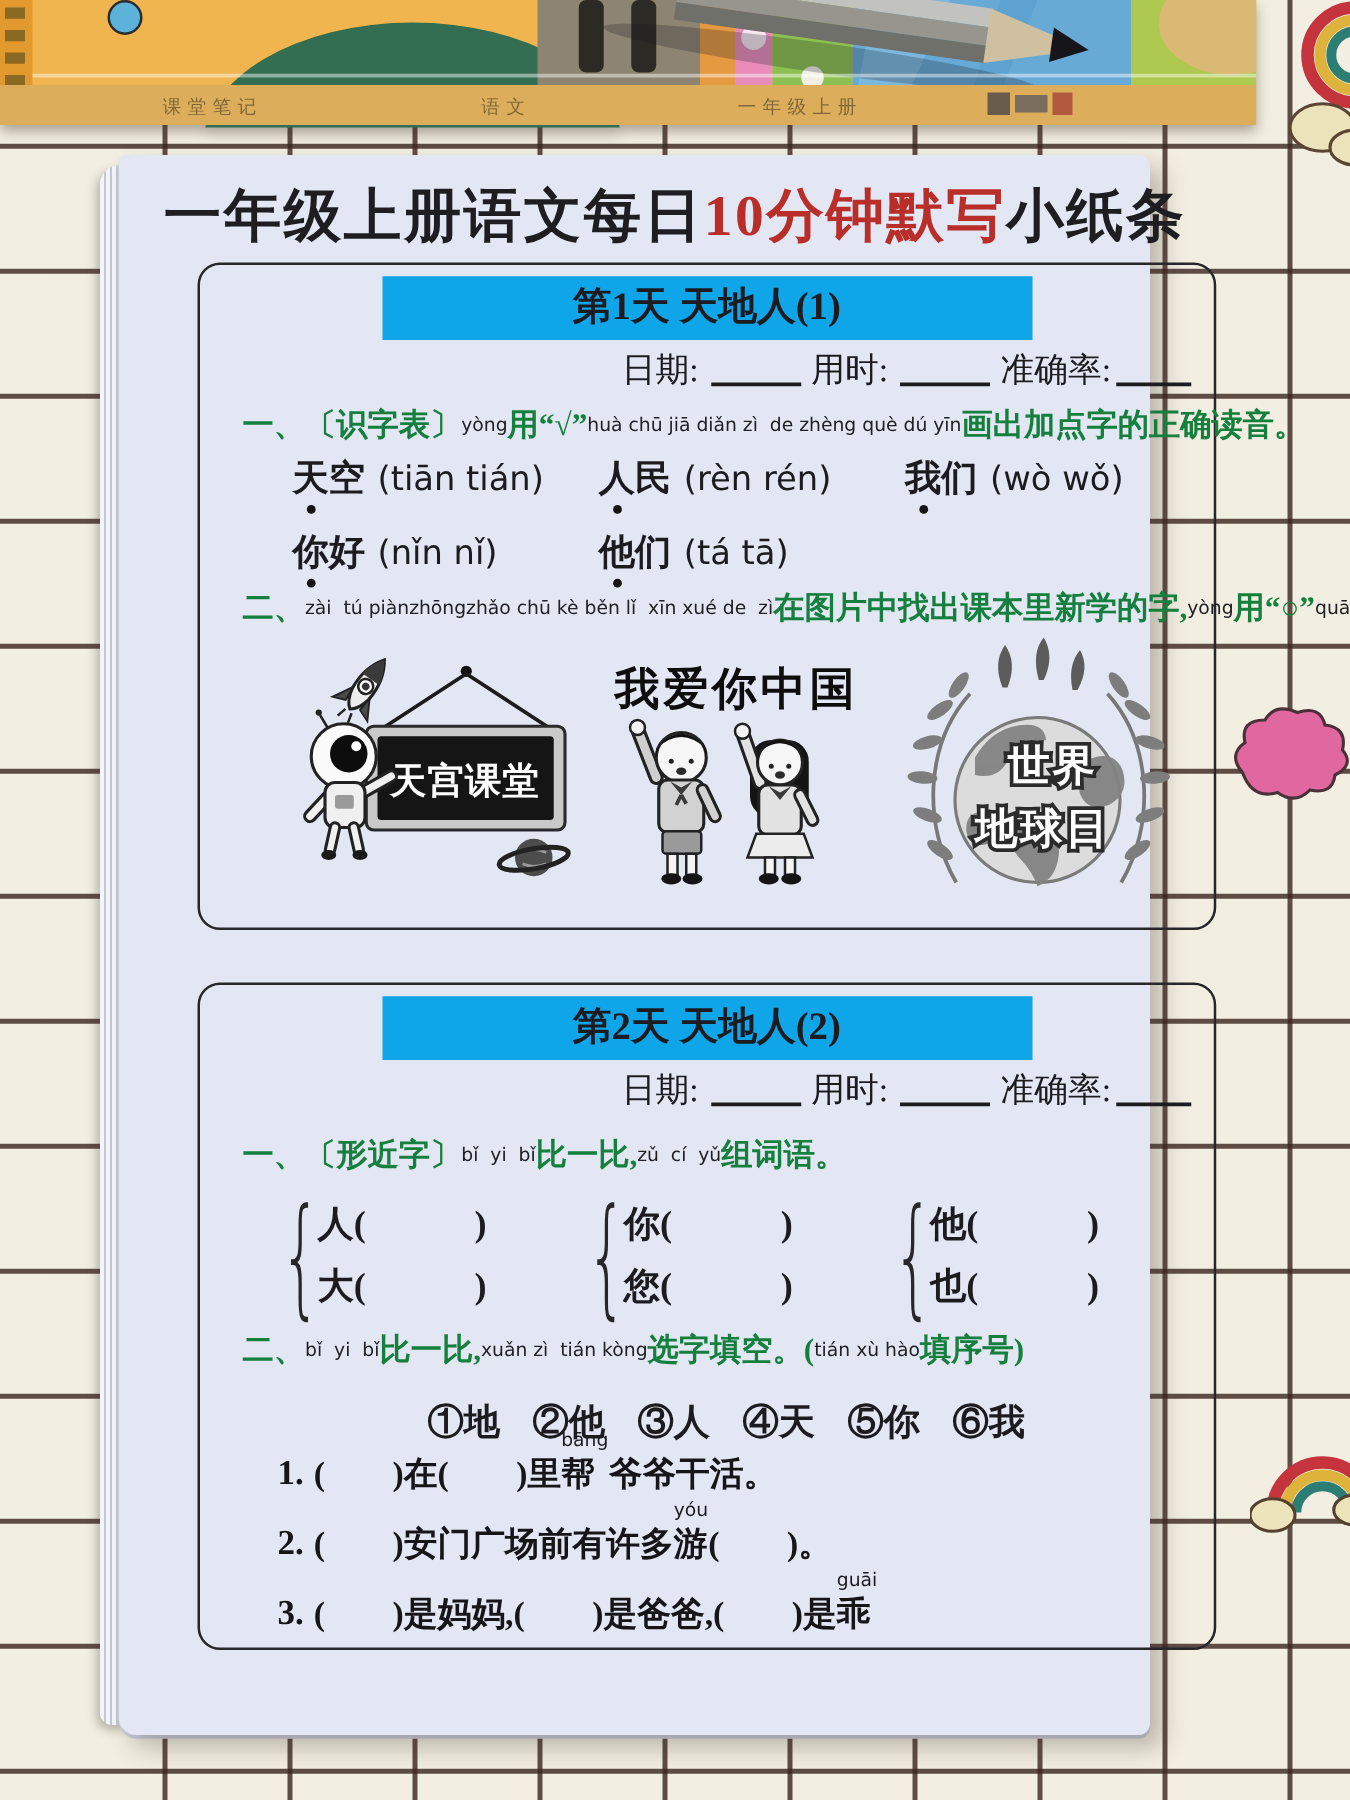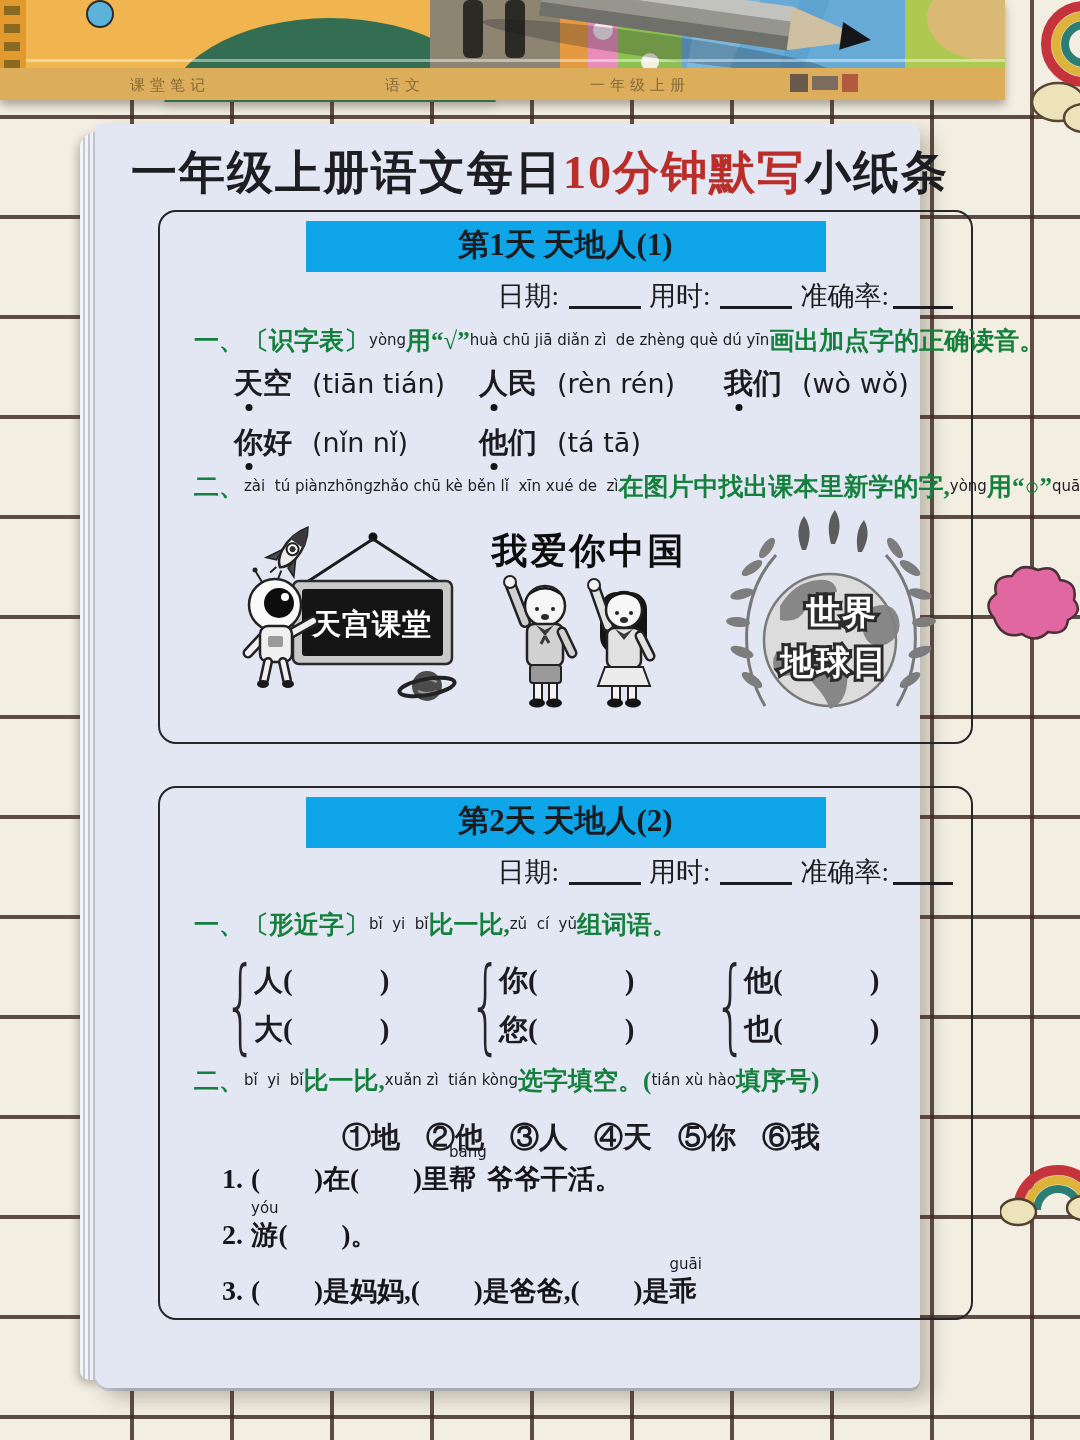--- a/index.html
+++ b/index.html
@@ -50,21 +50,21 @@
   .seg .py{font-family:"DejaVu Sans","Liberation Sans",sans-serif;font-size:15px;
            line-height:17px;height:17px;font-weight:500;white-space:pre;color:#202025;}
   .seg .tx{font-size:25px;line-height:37px;font-weight:700;white-space:pre;color:#15803d;}
   
   .words{position:absolute;left:74px;top:152px;display:grid;
          grid-template-columns:245px 245px 245px;row-gap:20px;}
   .witem{font-size:29px;font-weight:600;line-height:38px;white-space:nowrap;}
   .wc{position:relative;display:inline-block;}
   .wc.dotted::after{content:"";position:absolute;left:50%;bottom:-9px;transform:translateX(-50%);
                     width:7px;height:7px;border-radius:50%;background:#141414;}
-  .wopts{margin-left:20px;font-family:"DejaVu Sans","Liberation Sans",sans-serif;
+  .wopts{margin-left:10px;font-family:"DejaVu Sans","Liberation Sans",sans-serif;
          font-size:27px;font-weight:500;}
   
   .illus{position:absolute;left:20px;top:298px;}
   
   .pairs{position:absolute;left:64px;top:168px;display:flex;}
   .pgroup{width:245px;display:flex;align-items:center;}
   .brace{font-family:"DejaVu Sans",sans-serif;font-size:104px;font-weight:300;line-height:96px;
          transform:scaleX(.5);transform-origin:left center;width:30px;color:#26262b;}
   .prows{display:flex;flex-direction:column;}
   .prow{font-size:29px;font-weight:700;line-height:49px;white-space:pre;}
@@ -425,20 +425,24 @@
           <span class="stx">帮</span>
         </span>
       <span class="sseg">
           <span class="py"> </span>
           <span class="stx">爷爷干活。</span>
         </span>
     </div>
     <div class="sent s2">
       <span class="stx snum">2.</span>
       <span class="sseg">
+          <span class="py"> </span>
+          <span class="stx">(　　)安门广场前有许多</span>
+        </span>
+      <span class="sseg">
           <span class="py">yóu</span>
           <span class="stx">游</span>
         </span>
       <span class="sseg">
           <span class="py"> </span>
           <span class="stx">(　　)。</span>
         </span>
     </div>
     <div class="sent s3">
       <span class="stx snum">3.</span>

